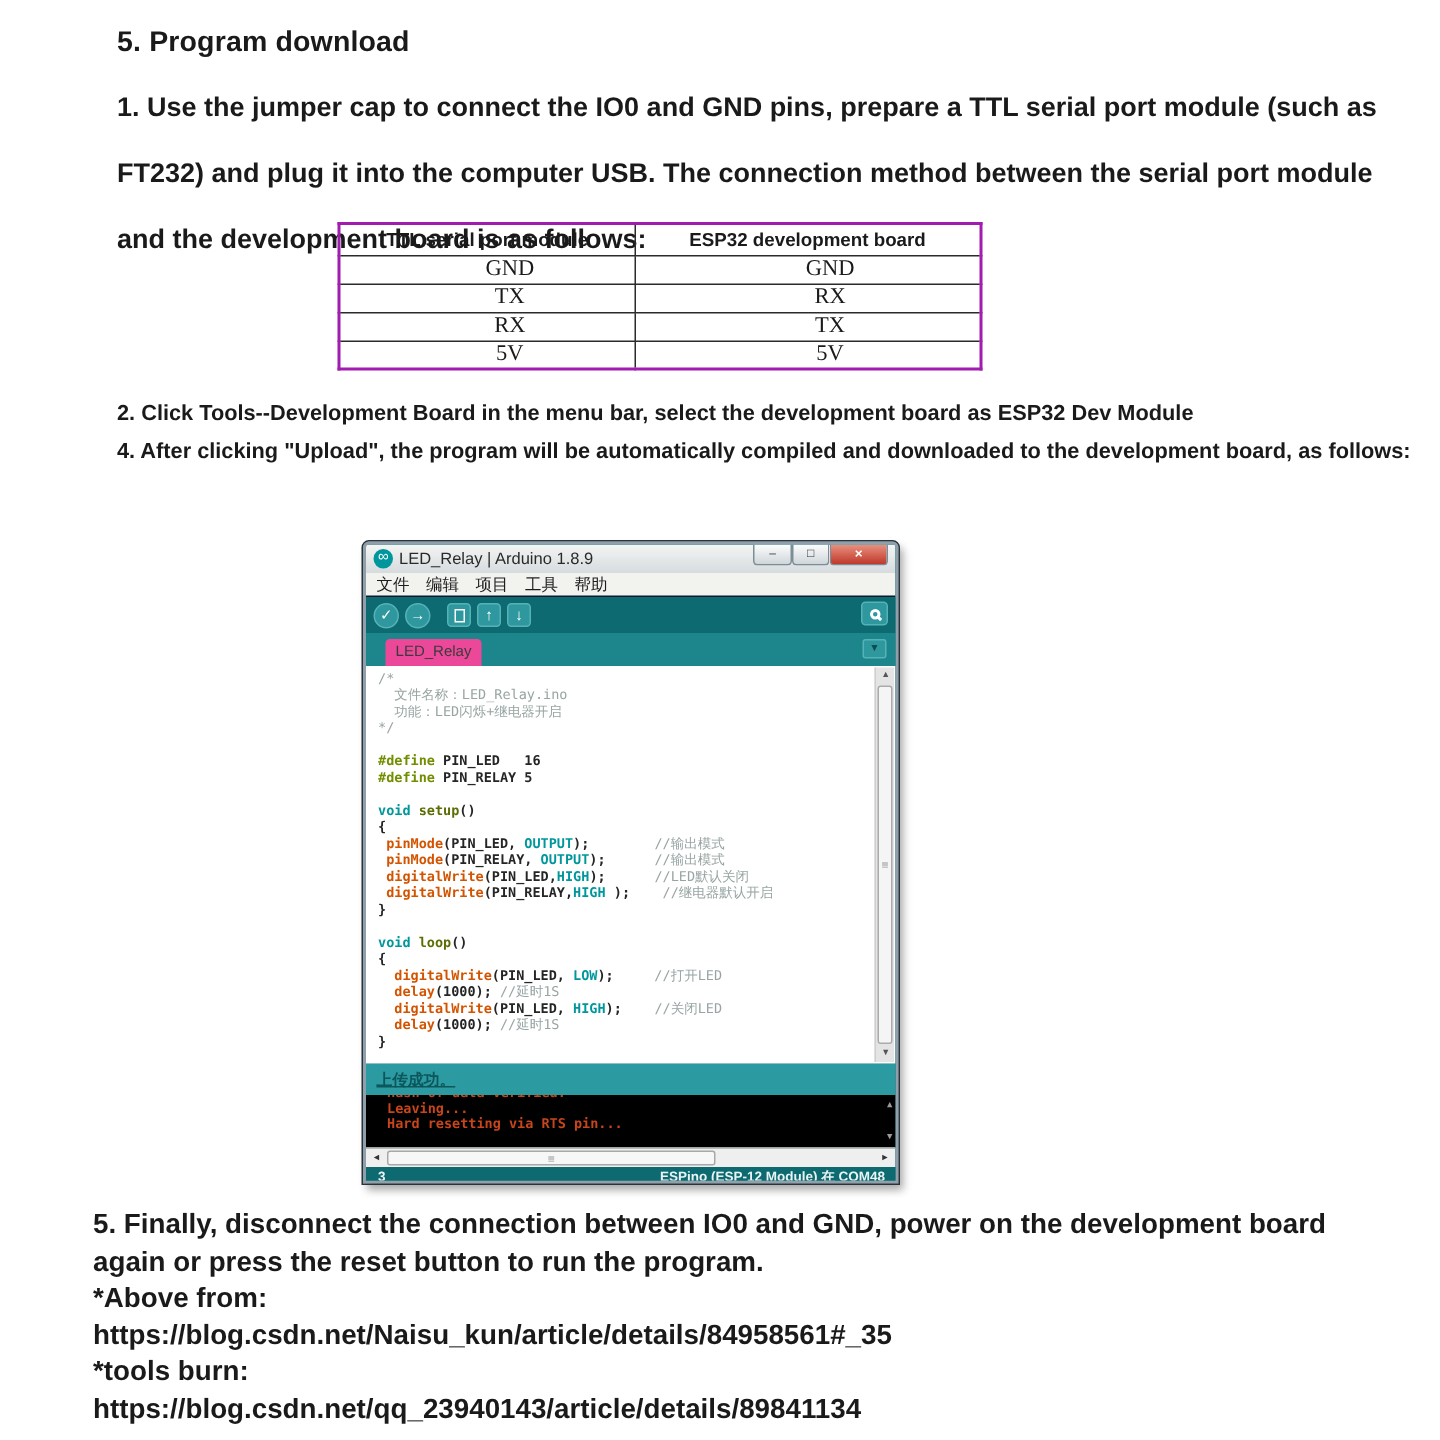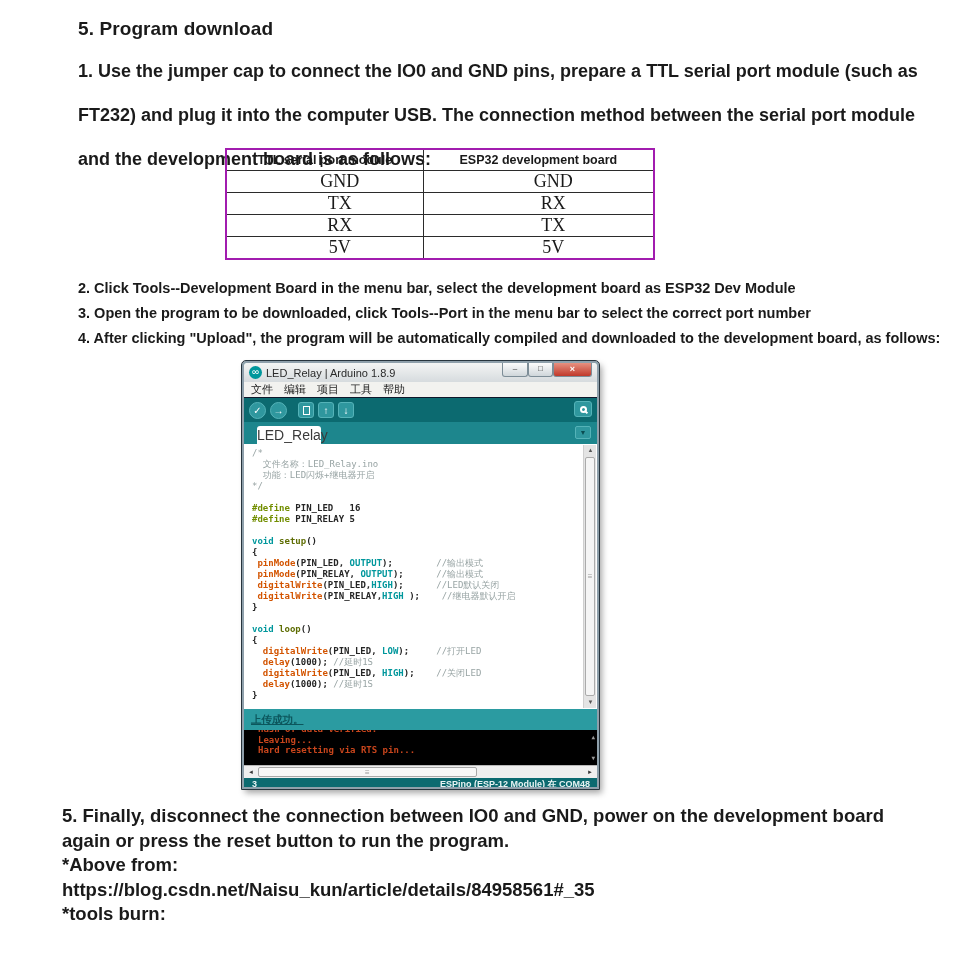--- a/index.html
+++ b/index.html
@@ -9,23 +9,23 @@
     font-family:"Liberation Sans", sans-serif; color:#1a1a1a; overflow:hidden;
   }
   .h1 { position:absolute; top:18px; left:78px; font-size:19px; font-weight:700; letter-spacing:.1px; }
   .intro { position:absolute; top:49px; left:78px; width:872px; font-size:18px; line-height:44px; font-weight:600; }
 
   
   .wtable { position:absolute; top:148px; left:225px; width:430px; border-collapse:collapse; }
   .wtable th, .wtable td { border:1px solid #2b2b2b; text-align:center; }
   .wtable { border:2px solid #a21caf; }
   .wtable th { height:21px; font-size:12.5px; font-weight:700; font-family:"Liberation Sans",sans-serif; }
-  .wtable td { height:19px; font-size:18px; font-family:"Liberation Serif", serif;padding-left:30px; }
-
-  .steps { position:absolute; top:280px; left:78px; width:880px; }
+  .wtable td { height:19px; font-size:15px; font-family:"Liberation Serif", serif;padding-left:30px; }
+
+  .steps { position:absolute; top:268px; left:78px; width:880px; }
   .step { font-size:14.5px; font-weight:600; line-height:17px; margin-bottom:8px; }
 
   
   .ide {
     position:absolute; top:361px; left:242px; width:357px; height:428px;
     border:2px solid #8fa0ab; outline:1px solid #27343d; border-radius:4px 4px 0 0;
     box-shadow:3px 4px 6px rgba(0,0,0,.35); background:#0c6a70; overflow:hidden;
     font-family:"Liberation Sans",sans-serif;
   }
   .titlebar { position:relative; height:19px; background:linear-gradient(#f4f5f4,#d6dbde); display:flex; align-items:center; padding-left:5px; }
@@ -44,22 +44,22 @@
   .tbtn { background:#2f979e; border:1px solid #55b3b8; color:#fff; display:flex; align-items:center; justify-content:center; }
   .tbtn.round { width:17px; height:17px; border-radius:50%; font-size:10px; }
   .tbtn.sq { width:16px; height:16px; border-radius:3px; font-size:10px; }
   .tbtn.gap { margin-left:7px; }
   .doc-glyph { width:7px; height:9px; border:1px solid #fff; background:transparent; display:block; }
   .serial { position:absolute; right:5px; top:3px; width:18px; height:16px; border-radius:3px; }
   .mag { position:relative; width:7px; height:7px; border:2px solid #fff; border-radius:50%; display:block; }
   .mag::after { content:""; position:absolute; width:4px; height:2px; background:#fff; right:-3px; bottom:-2px; transform:rotate(45deg); }
 
   .tabbar { position:relative; height:22px; background:#1d868d; }
-  .tab { position:absolute; left:13px; bottom:0; width:64px; height:18px; background:#ffffff; border-radius:3px 3px 0 0;
-         font-size:14px; color:#3a3a3a; text-align:center; line-height:18px; }
+  .tab { position:absolute; left:13px; bottom:0; width:64px; height:18px; background:#ec4899; border-radius:3px 3px 0 0;
+         font-size:10px; color:#3a3a3a; text-align:center; line-height:18px; }
   .tab-dd { position:absolute; right:6px; top:4px; width:16px; height:13px; background:#2f979e; border:1px solid #55b3b8; border-radius:2px;
             color:#0a4d52; font-size:7px; text-align:center; line-height:12px; }
 
   .code { position:relative; height:265px; background:#fff; overflow:hidden; }
   .code-inner { padding:4px 20px 0 8px; font:bold 9px/11px "DejaVu Sans Mono",monospace; white-space:pre; }
   .code .com { color:#98a4a4; font-weight:normal; }
   .code .def { color:#728E00; }
   .code .kw  { color:#00979C;margin-top:11px; }
   .code .fn  { color:#D35400; }
   .code .fn2 { color:#5e6d03; }
@@ -121,21 +121,20 @@
       </tr>
       <tr>
         <td>5V</td>
         <td>5V</td>
       </tr>
     </tbody>
   </table>
 
   <div class="steps">
     <p class="step">2. Click Tools--Development Board in the menu bar, select the development board as ESP32 Dev Module</p>
-    <p class="step">3. Open the program to be downloaded, click Tools--Port in the menu bar to select the correct port number</p>
     <p class="step">4. After clicking "Upload", the program will be automatically compiled and downloaded to the development board, as follows:</p>
   </div>
 
   <div class="ide">
 
     <div class="titlebar">
       <span class="app-icon">∞</span>
       <span class="wtitle">LED_Relay | Arduino 1.8.9</span>
       <span class="winbtns">
         <span class="wbtn min">–</span>
@@ -217,15 +216,16 @@
       <span class="sb-right">ESPino (ESP-12 Module) 在 COM48</span>
     </div>
 
   </div>
 
   <div class="bottom">
     <p>5. Finally, disconnect the connection between IO0 and GND, power on the development board again or press the reset button to run the program.</p>
     <p>*Above from:</p>
     <p>https://blog.csdn.net/Naisu_kun/article/details/84958561#_35</p>
     <p>*tools burn:</p>
+    <p>https://blog.csdn.net/qq_23940143/article/details/89841134</p>
   </div>
 
 </div>
 
 </body></html>

